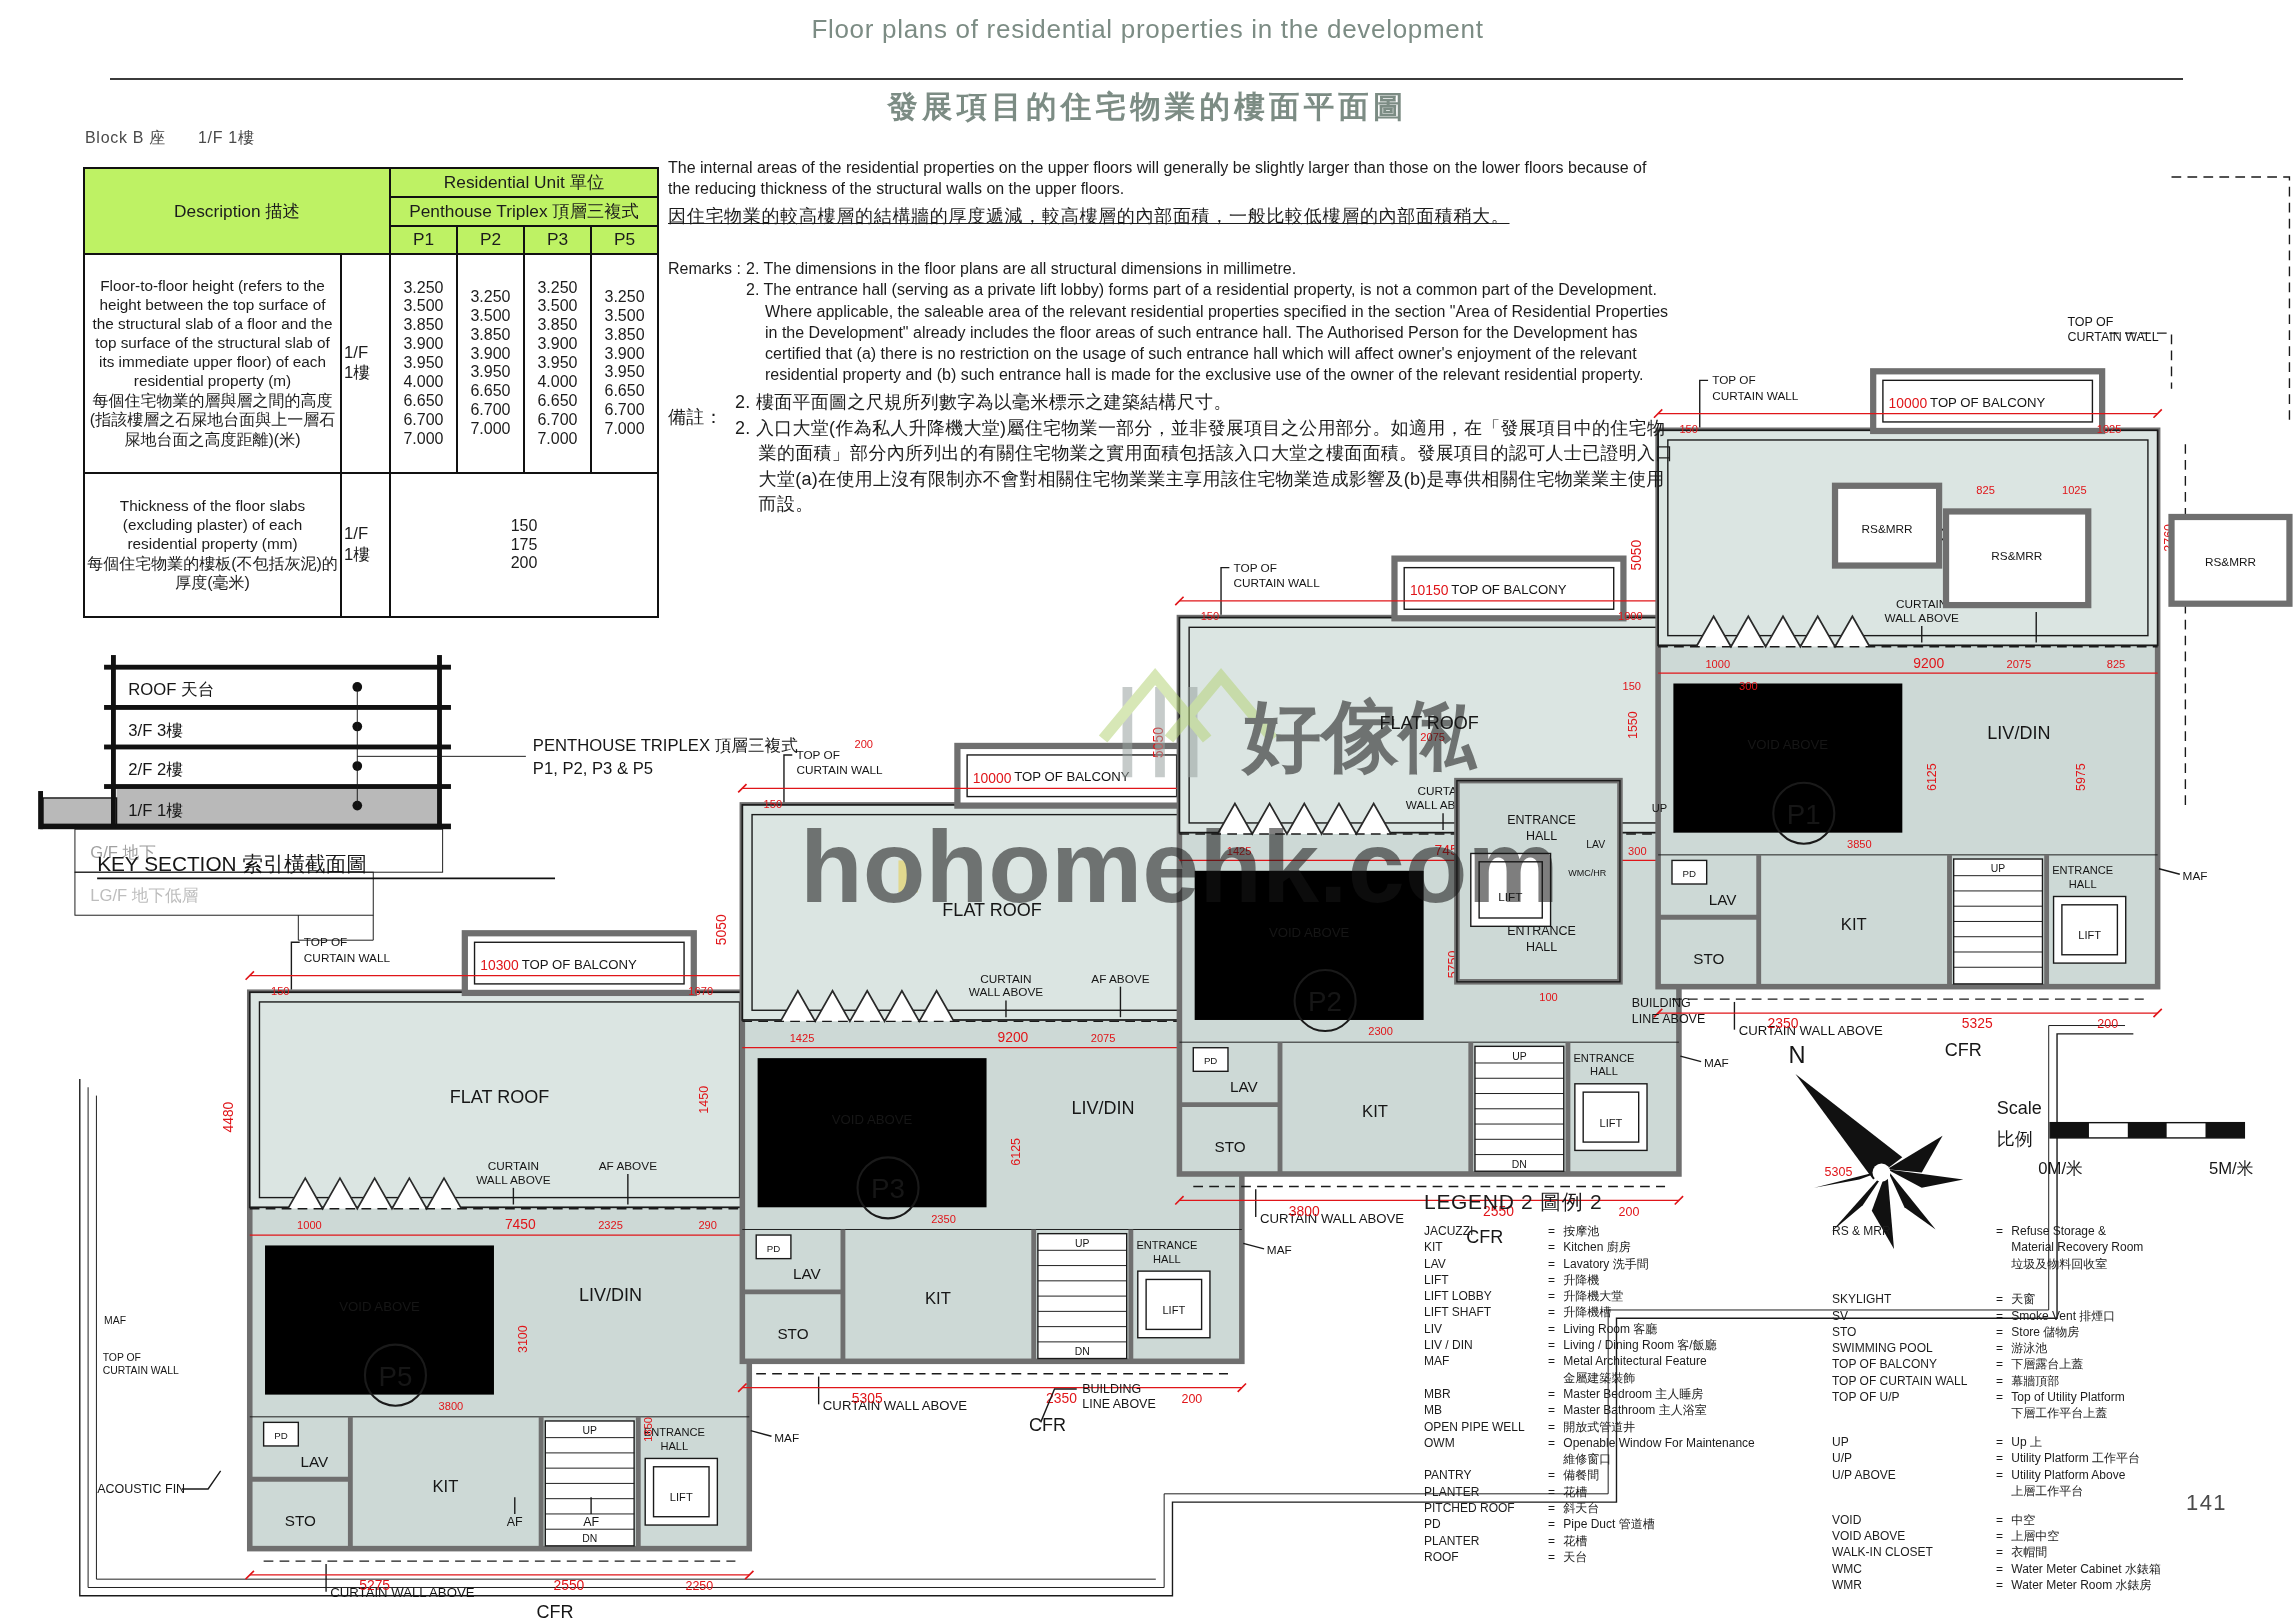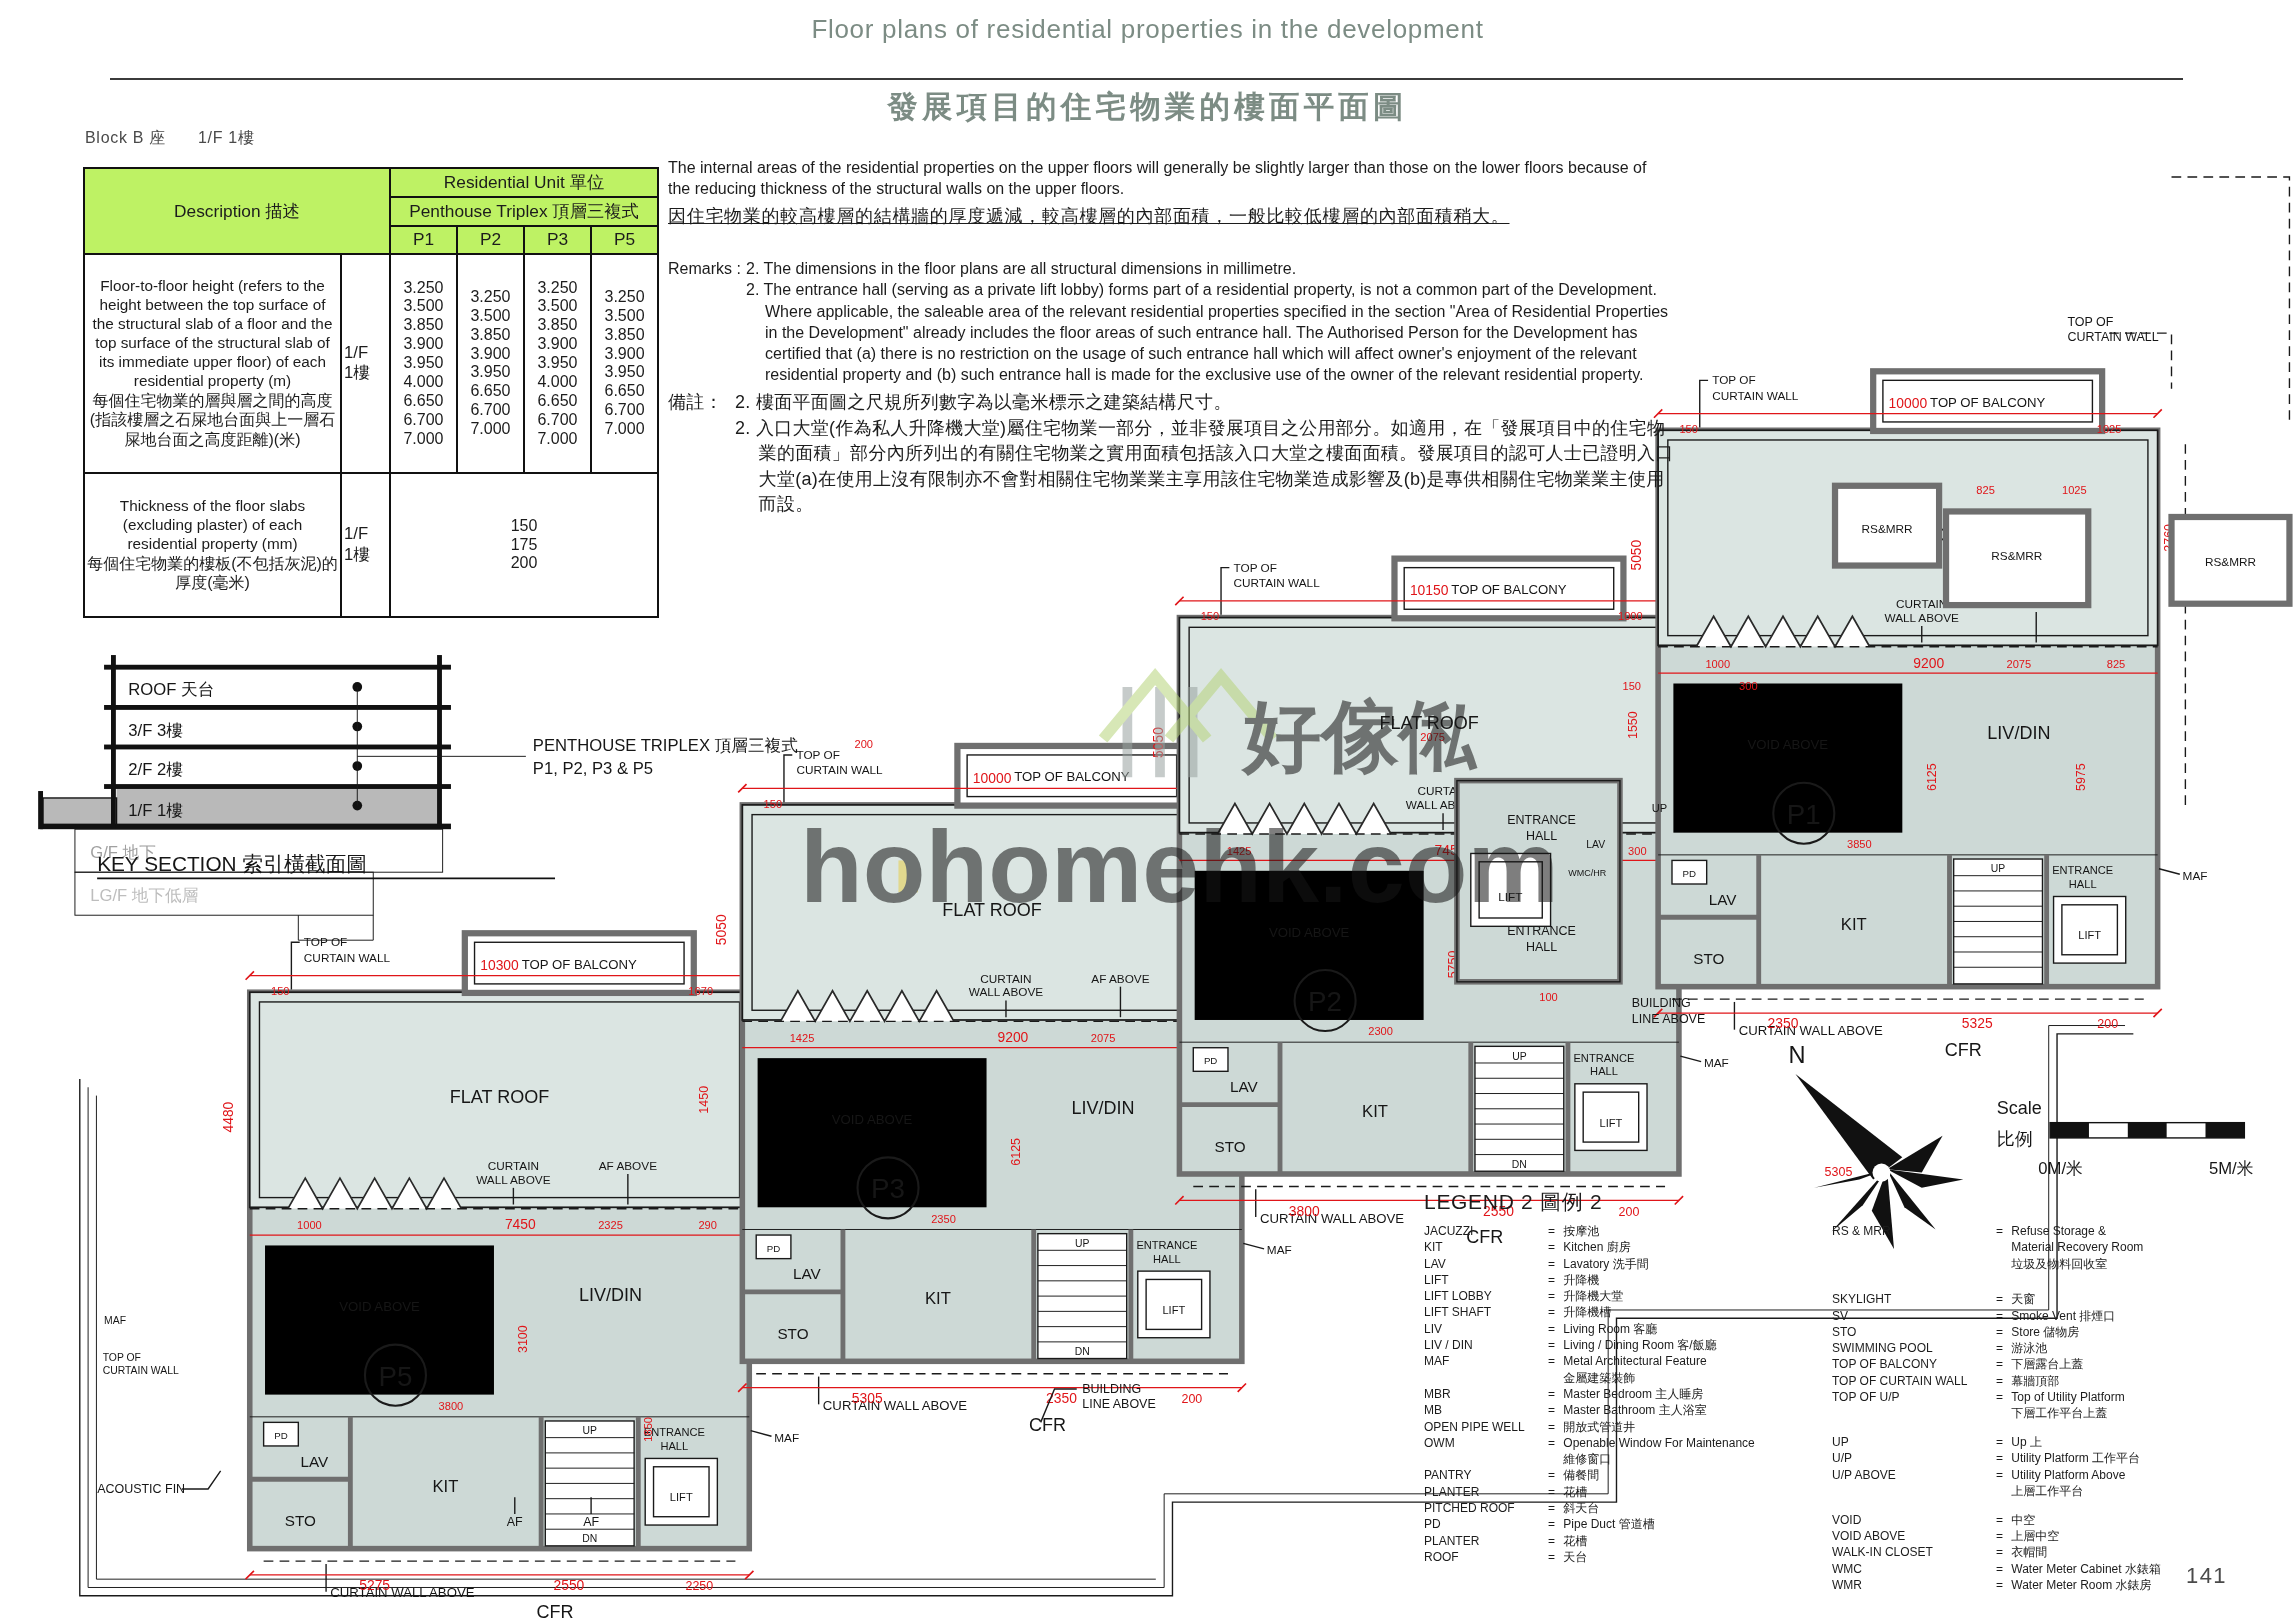--- a/index.html
+++ b/index.html
@@ -18,36 +18,36 @@
   .desc{font-size:15.3px;text-align:center;line-height:1.24;margin-left:17px;}
   .floorcell{font-size:16.7px;text-align:left;white-space:pre-line;line-height:1.25;margin-top:32px;}
   .val{font-size:16px;text-align:center;white-space:pre-line;line-height:1.18;vertical-align:middle;}
   
   .intro{top:158px;left:668px;width:982px;font-size:16px;line-height:1.3;}
   .intro .zh{font-size:18px;margin-top:5.6px;letter-spacing:0.7px;text-decoration:underline;}
   .remarks{top:258px;left:668px;width:1003px;font-size:16px;line-height:1.33;display:flex;}
   .remarks .lbl{width:78px;flex:none;}
   .ritem{padding-left:19px;text-indent:-19px;}
   .remarks-zh{top:390px;left:668px;width:1010px;font-size:18px;line-height:1.42;display:flex;letter-spacing:0.3px;}
-  .remarks-zh .lbl{width:67px;flex:none;}
+  .remarks-zh .lbl{width:67px;flex:none;margin-top:15px;}
   .zitem{padding-left:23.6px;text-indent:-23.6px;}
   
   .legend{top:1188px;left:1424px;width:819px;}
   .legend .ltitle{font-size:21px;margin-bottom:7px;letter-spacing:0.7px;}
   .lcols{display:flex;}
   .lcol1{width:408px;flex:none;}
   .lcol2{width:389px;flex:none;}
   .lrow{display:flex;font-size:12px;line-height:16.3px;}
   .lrow .abbr{flex:none;}
   .lcol1 .abbr{width:124px;}
   .lcol2 .abbr{width:164px;}
   .lrow .eq{flex:none;width:15.3px;}
   .lrow .def{white-space:pre-line;}
   .lspace1{height:19.4px;}.lspace2{height:12.5px;}
-  .pageno{top:1563px;left:2186px;font-size:22px;color:#4a4a4a;letter-spacing:1.4px;}
+  .pageno{top:1490px;left:2186px;font-size:22px;color:#4a4a4a;letter-spacing:1.4px;}
   
   svg text{fill:#161616;font-family:"Liberation Sans",sans-serif;}
   .mid{text-anchor:middle;}
   .end{text-anchor:end;}
   .red{fill:#e01519;}
   .gray{fill:#a0a0a0;}
   .lgray{fill:#bdbdbd;}
   .t13{font-size:13px;}.t14{font-size:14px;}.t15{font-size:15px;}.t16{font-size:16px;}
   .t17{font-size:17px;}.t18{font-size:18px;}.t19{font-size:19px;}.t20{font-size:20px;}
   .t22{font-size:22px;}.t24{font-size:24px;}.t26{font-size:26px;}

